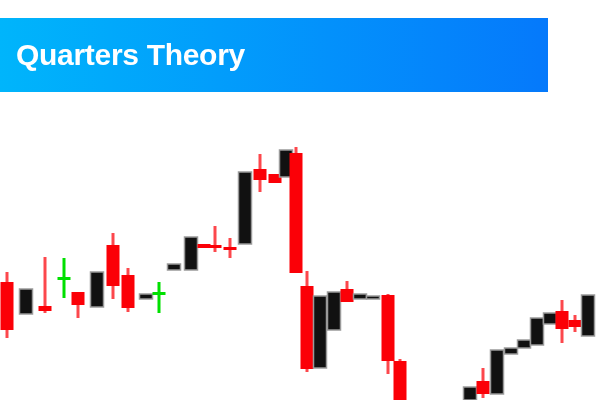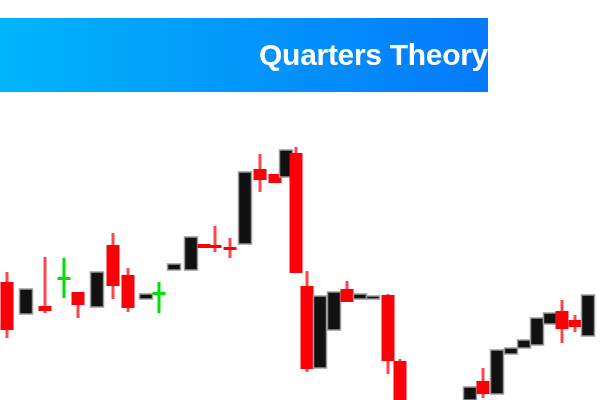--- a/index.html
+++ b/index.html
@@ -17,26 +17,27 @@
     position: relative;
     width: 600px;
     height: 400px;
     background: #ffffff;
   }
   
   #header-banner {
     position: absolute;
     left: 0;
     top: 18px;
-    width: 488px;
+    width: 548px;
     height: 74px;
     display: flex;
     align-items: center;
-    justify-content: flex-end;
+    justify-content: flex-start;
     box-sizing: border-box;
+    padding-left: 16px;
   }
   #header-title {
     color: #ffffff;
     font-family: "Liberation Sans", sans-serif;
     font-size: 30px;
     font-weight: bold;
     letter-spacing: -0.3px;
     line-height: 1;
     white-space: nowrap;
     text-align: center;

